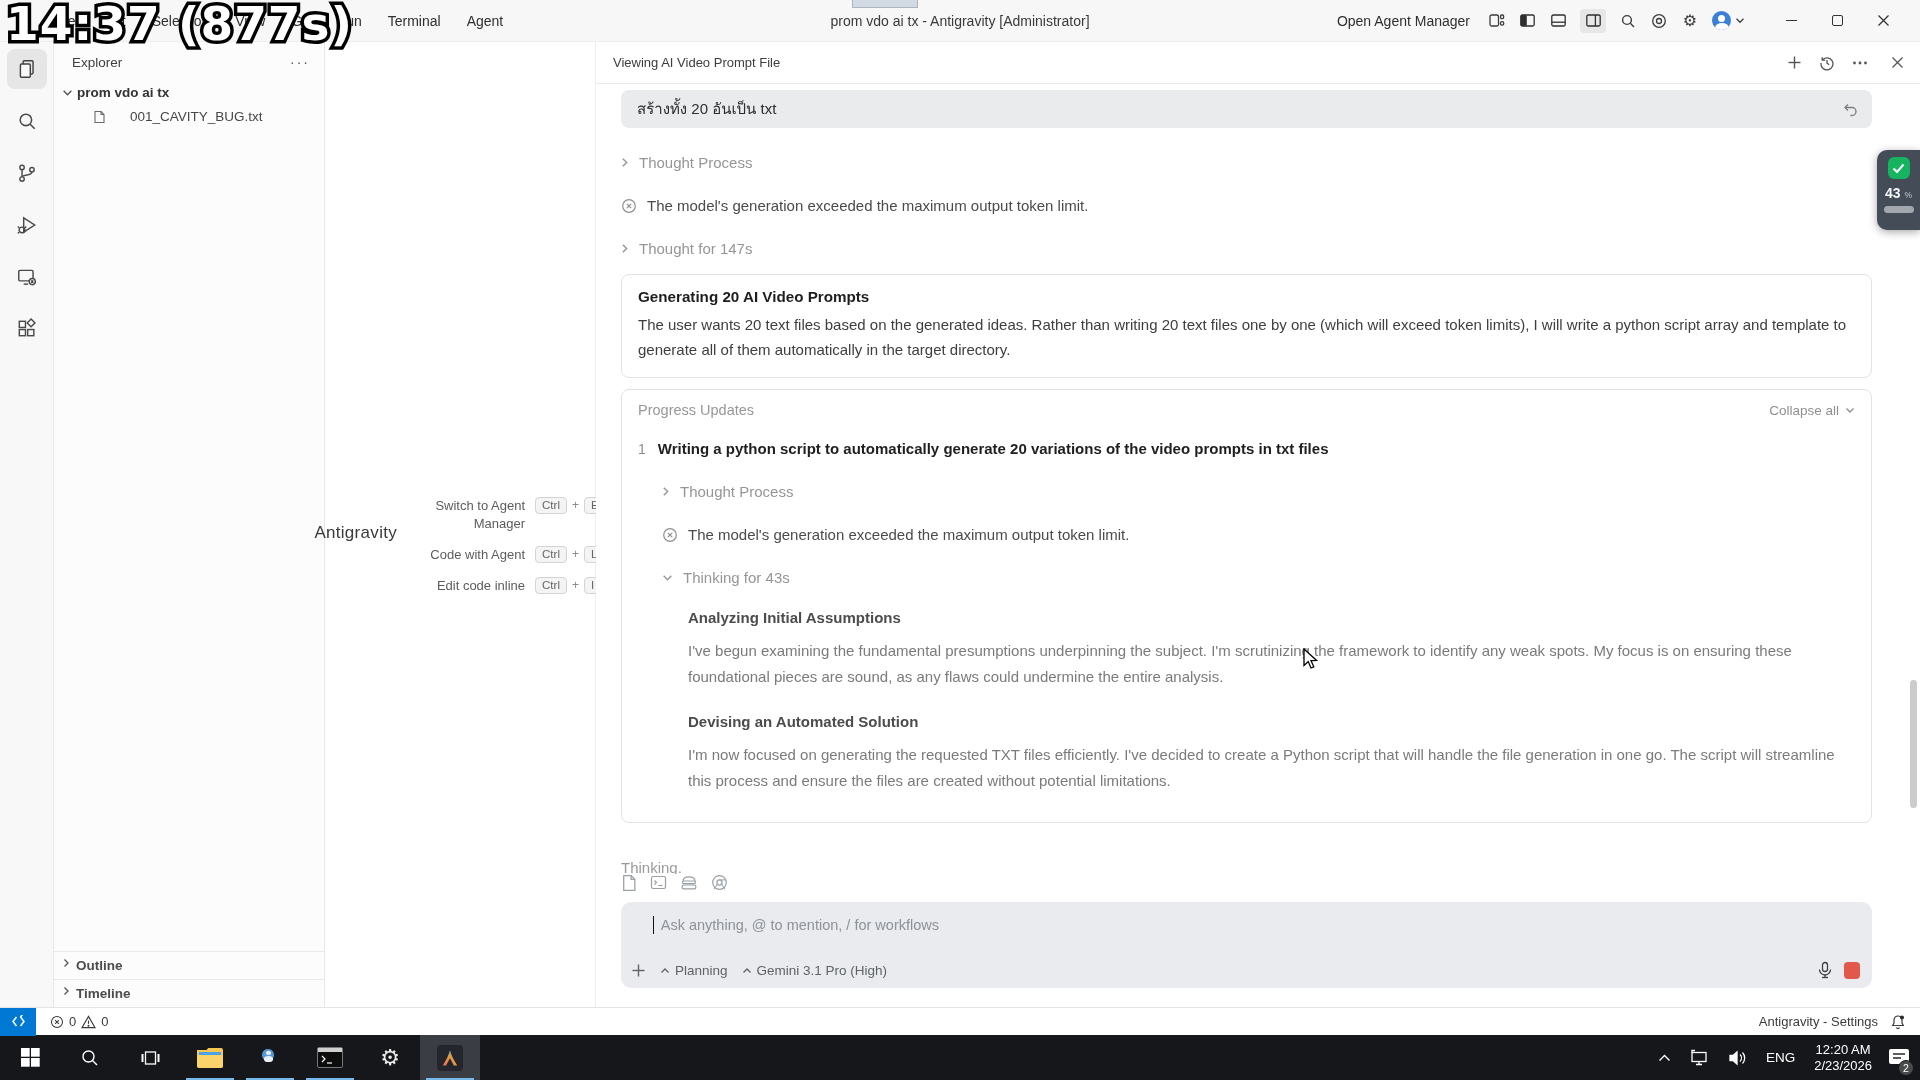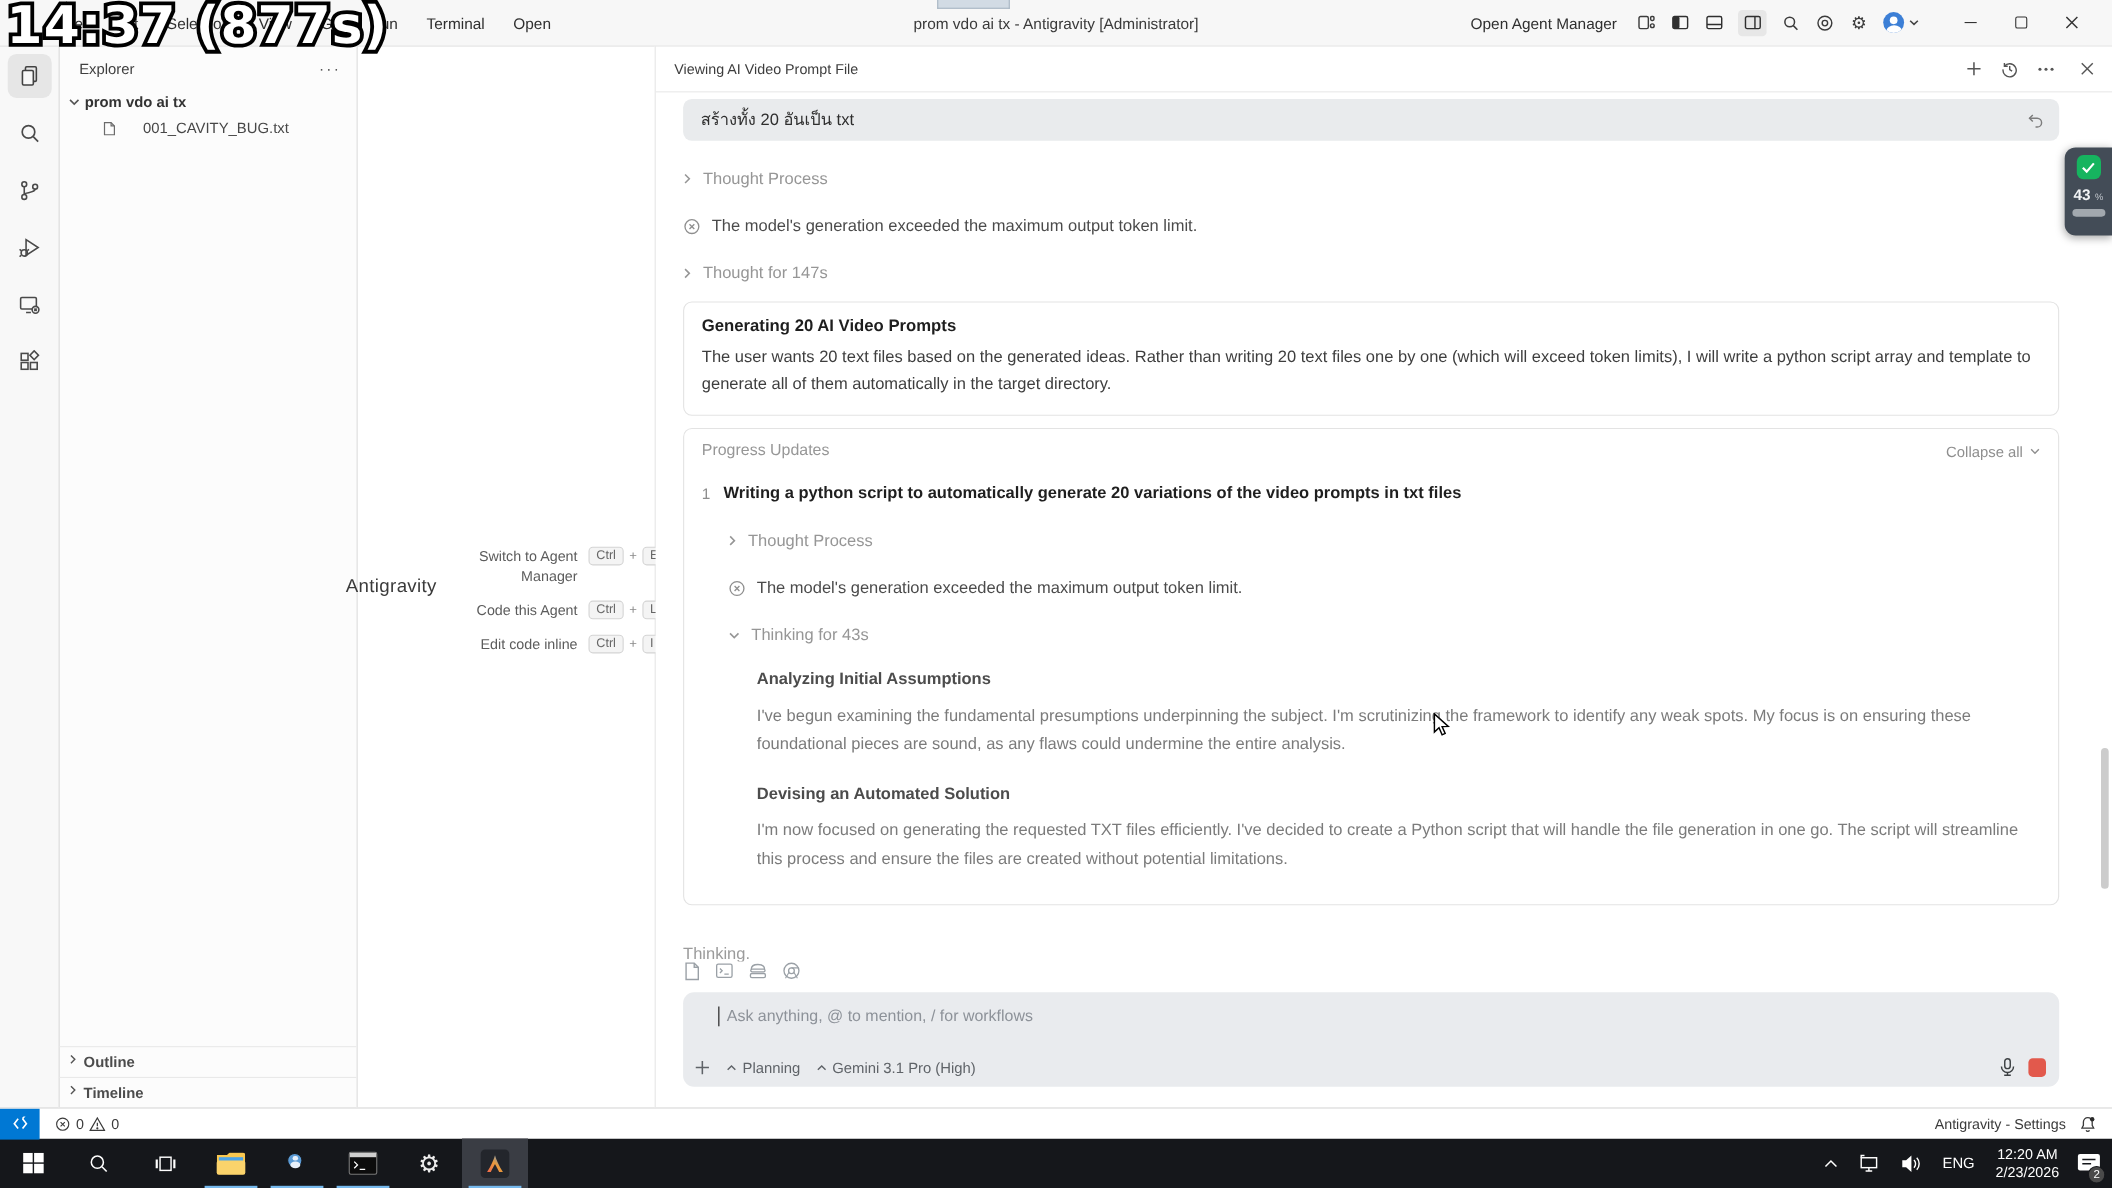--- a/index.html
+++ b/index.html
@@ -117,21 +117,21 @@
   .chrome-badge:before { content:""; position:absolute; left:4.2px; top:2.2px; width:4.5px; height:4.5px; border-radius:50%; background:#e8f0fa; }
   .chrome-badge:after { content:""; position:absolute; left:1.8px; top:7.5px; width:9.5px; height:6px; border-radius:50%; background:#e8f0fa; }
   .term-ic { width:26px; height:21px; background:#0c0c0c; border:1px solid #777; border-radius:2px; position:relative; }
   .term-ic:before { content:""; position:absolute; top:0; left:0; right:0; height:3.5px; background:#cfcfcf; }
   .gear-big { font-size:22px; color:#ececec; line-height:1; }
   .ag-tile { width:26px; height:26px; border-radius:4px; background:#23262c; display:flex; align-items:center; justify-content:center; }
   .badge-2 { position:absolute; right:2px; bottom:4px; background:#4a4a4a; border:1.5px solid #15171b; color:#fff; width:16px; height:16px; border-radius:50%; font-size:10.5px; display:flex; align-items:center; justify-content:center; }
   .ac-wrap { position:relative; width:34px; height:45px; display:flex; align-items:center; justify-content:center; margin-right:4px; }
 
   
-  .side-widget { position:absolute; right:0; top:134px; width:43px; height:80px; background:#434c57; border-radius:10px 0 0 10px;
+  .side-widget { position:absolute; right:0; top:150px; width:43px; height:80px; background:#434c57; border-radius:10px 0 0 10px;
     box-shadow:0 2px 8px rgba(0,0,0,.35); z-index:60; display:flex; flex-direction:column; align-items:center; padding-top:7px; }
   .sw-icon { width:22px; height:22px; border-radius:6px; background:#16b45f; display:flex; align-items:center; justify-content:center; }
   .sw-num { margin-top:6px; color:#f2f4f6; font-weight:700; font-size:14px; }
   .sw-num small { font-size:8.5px; color:#c4c9cf; font-weight:400; }
   .sw-bar { margin-top:5px; width:30px; height:7px; border-radius:4px; background:#a2a8ae; overflow:hidden; }
   .sw-fill { width:45%; height:100%; background:#2ecc71; border-radius:4px; }
 
   .mouse-cursor { position:absolute; left:1300px; top:648px; z-index:90; }
 </style>
 </head>
@@ -139,21 +139,21 @@
 
 <div class="titlebar">
   <div class="menus">
     <span>File</span>
     <span>Edit</span>
     <span>Selection</span>
     <span>View</span>
     <span>Go</span>
     <span>Run</span>
     <span>Terminal</span>
-    <span>Open</span>
+    <span>Agent</span>
   </div>
   <div class="win-title">prom vdo ai tx - Antigravity [Administrator]</div>
   <div class="tb-right">
     <span class="oam">Open Agent Manager</span>
     <span class="tb-ic">
       <svg width="17" height="17" viewBox="0 0 17 17" fill="none" stroke="#3c3c3c" stroke-width="1.3">
           <rect x="2" y="3" width="8.5" height="11" rx="1.5"></rect>
           <rect x="12.6" y="3" width="3" height="3.6" rx="1"></rect>
           <circle cx="14.1" cy="11.4" r="1.7"></circle>
         </svg>
@@ -305,21 +305,21 @@
     <div class="shortcuts">
       <div class="sc-row">
         <span class="sc-label">Switch to Agent Manager</span>
         <span class="sc-keys">
           <span class="kbd">Ctrl</span>
           <span class="plus-sep">+</span>
           <span class="kbd">E</span>
         </span>
       </div>
       <div class="sc-row">
-        <span class="sc-label">Code this Agent</span>
+        <span class="sc-label">Code with Agent</span>
         <span class="sc-keys">
           <span class="kbd">Ctrl</span>
           <span class="plus-sep">+</span>
           <span class="kbd">L</span>
         </span>
       </div>
       <div class="sc-row">
         <span class="sc-label">Edit code inline</span>
         <span class="sc-keys">
           <span class="kbd">Ctrl</span>

